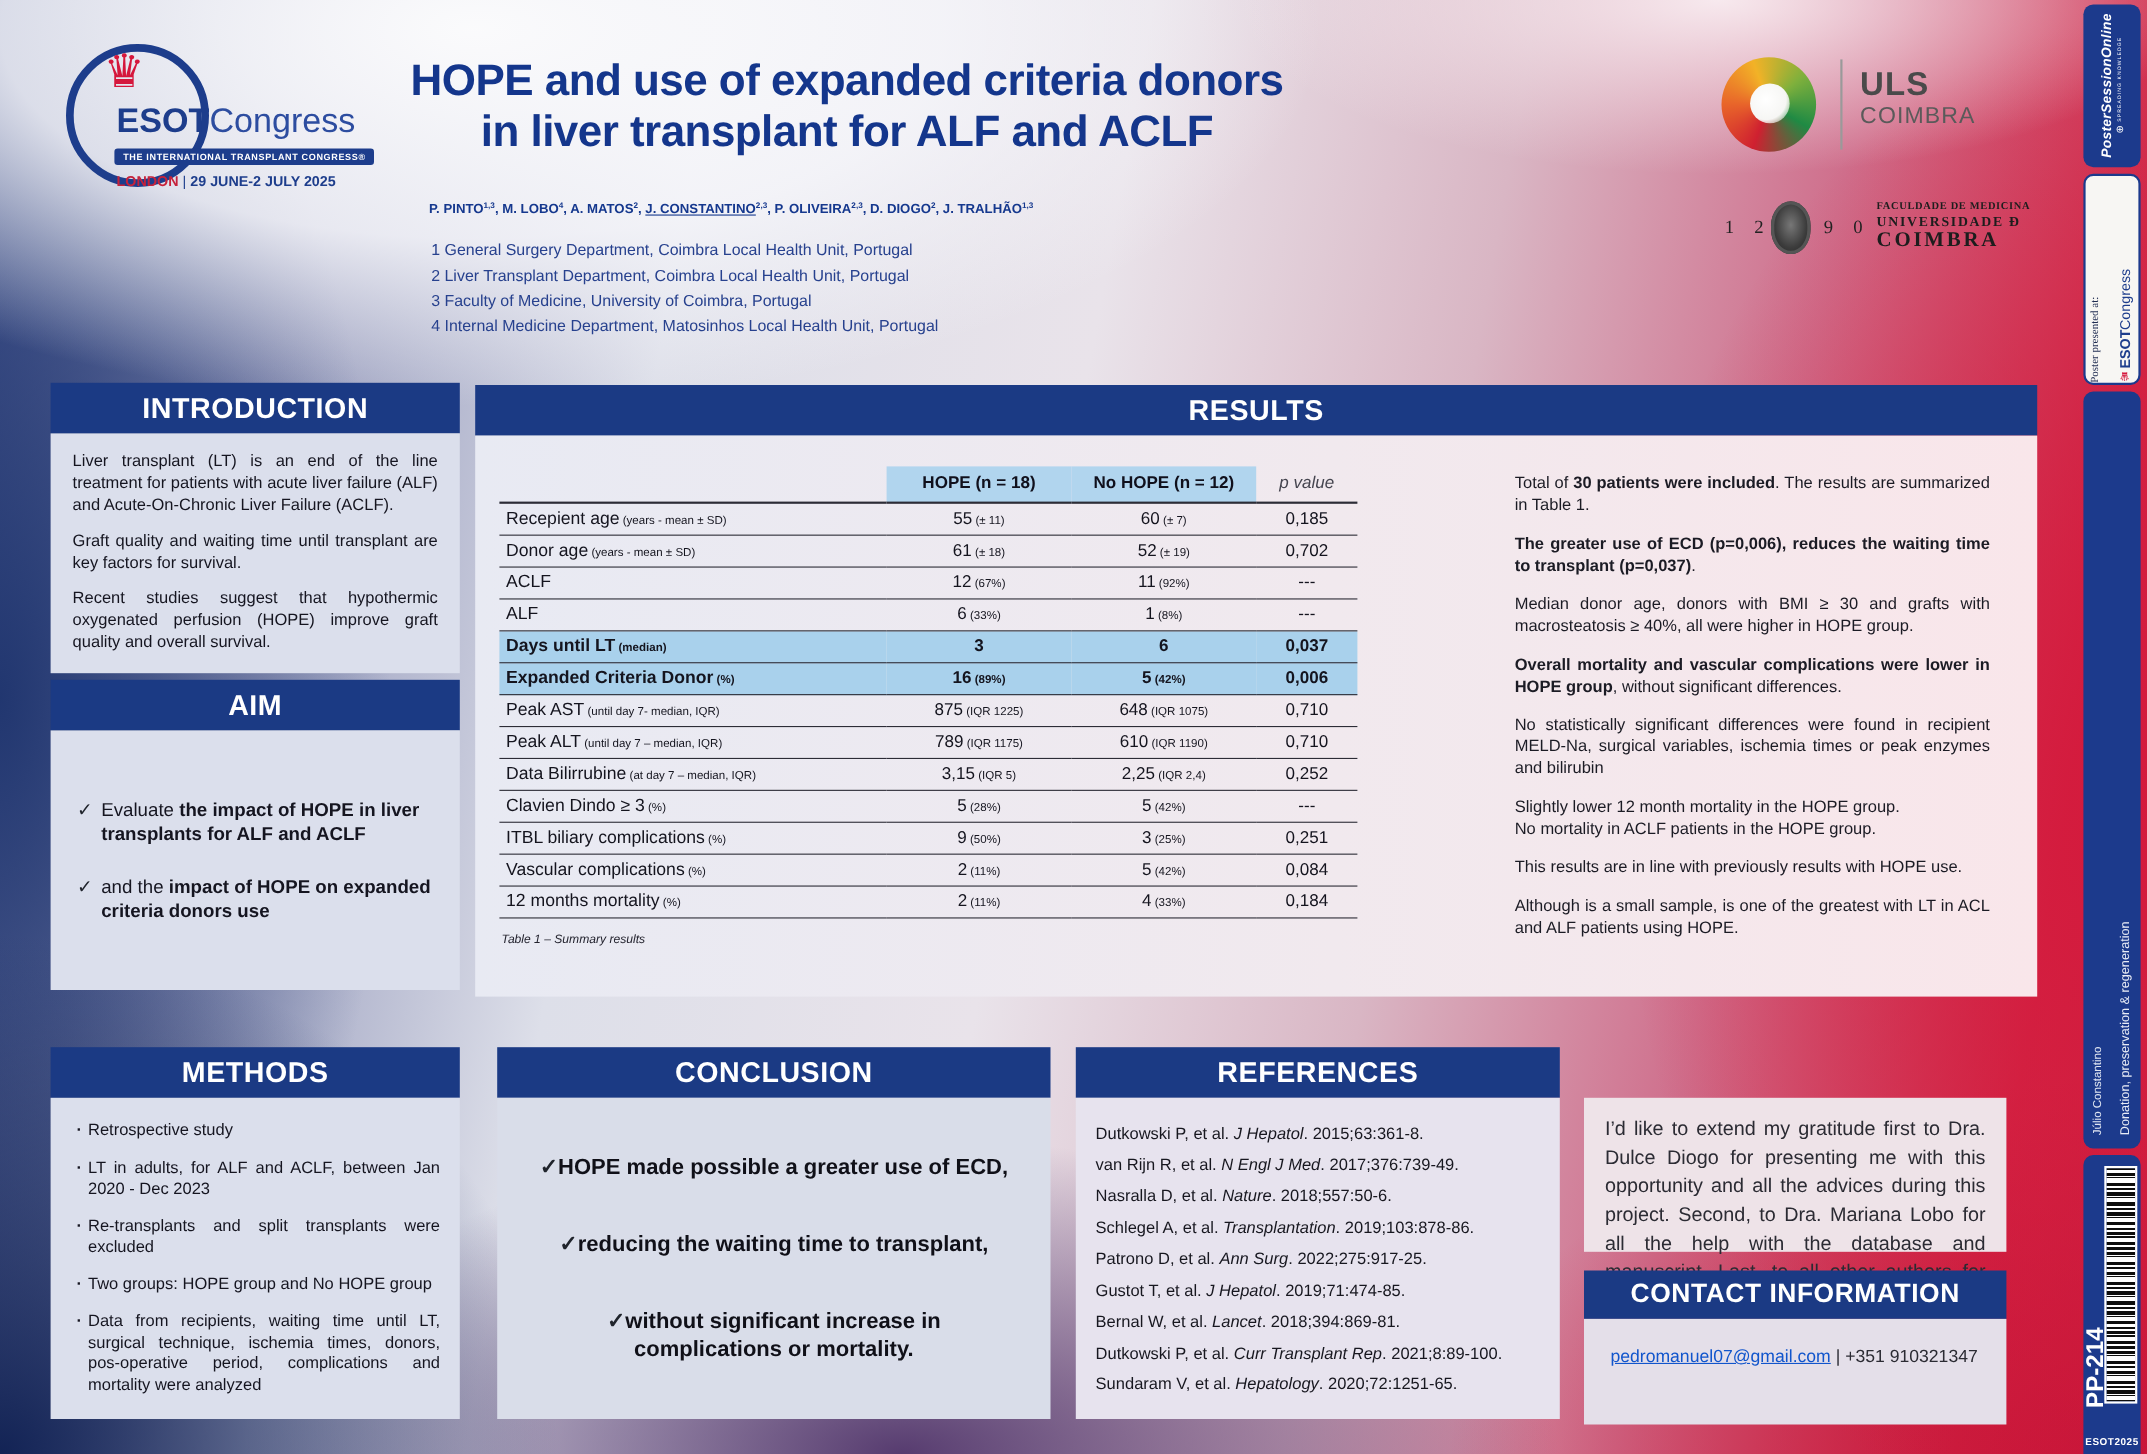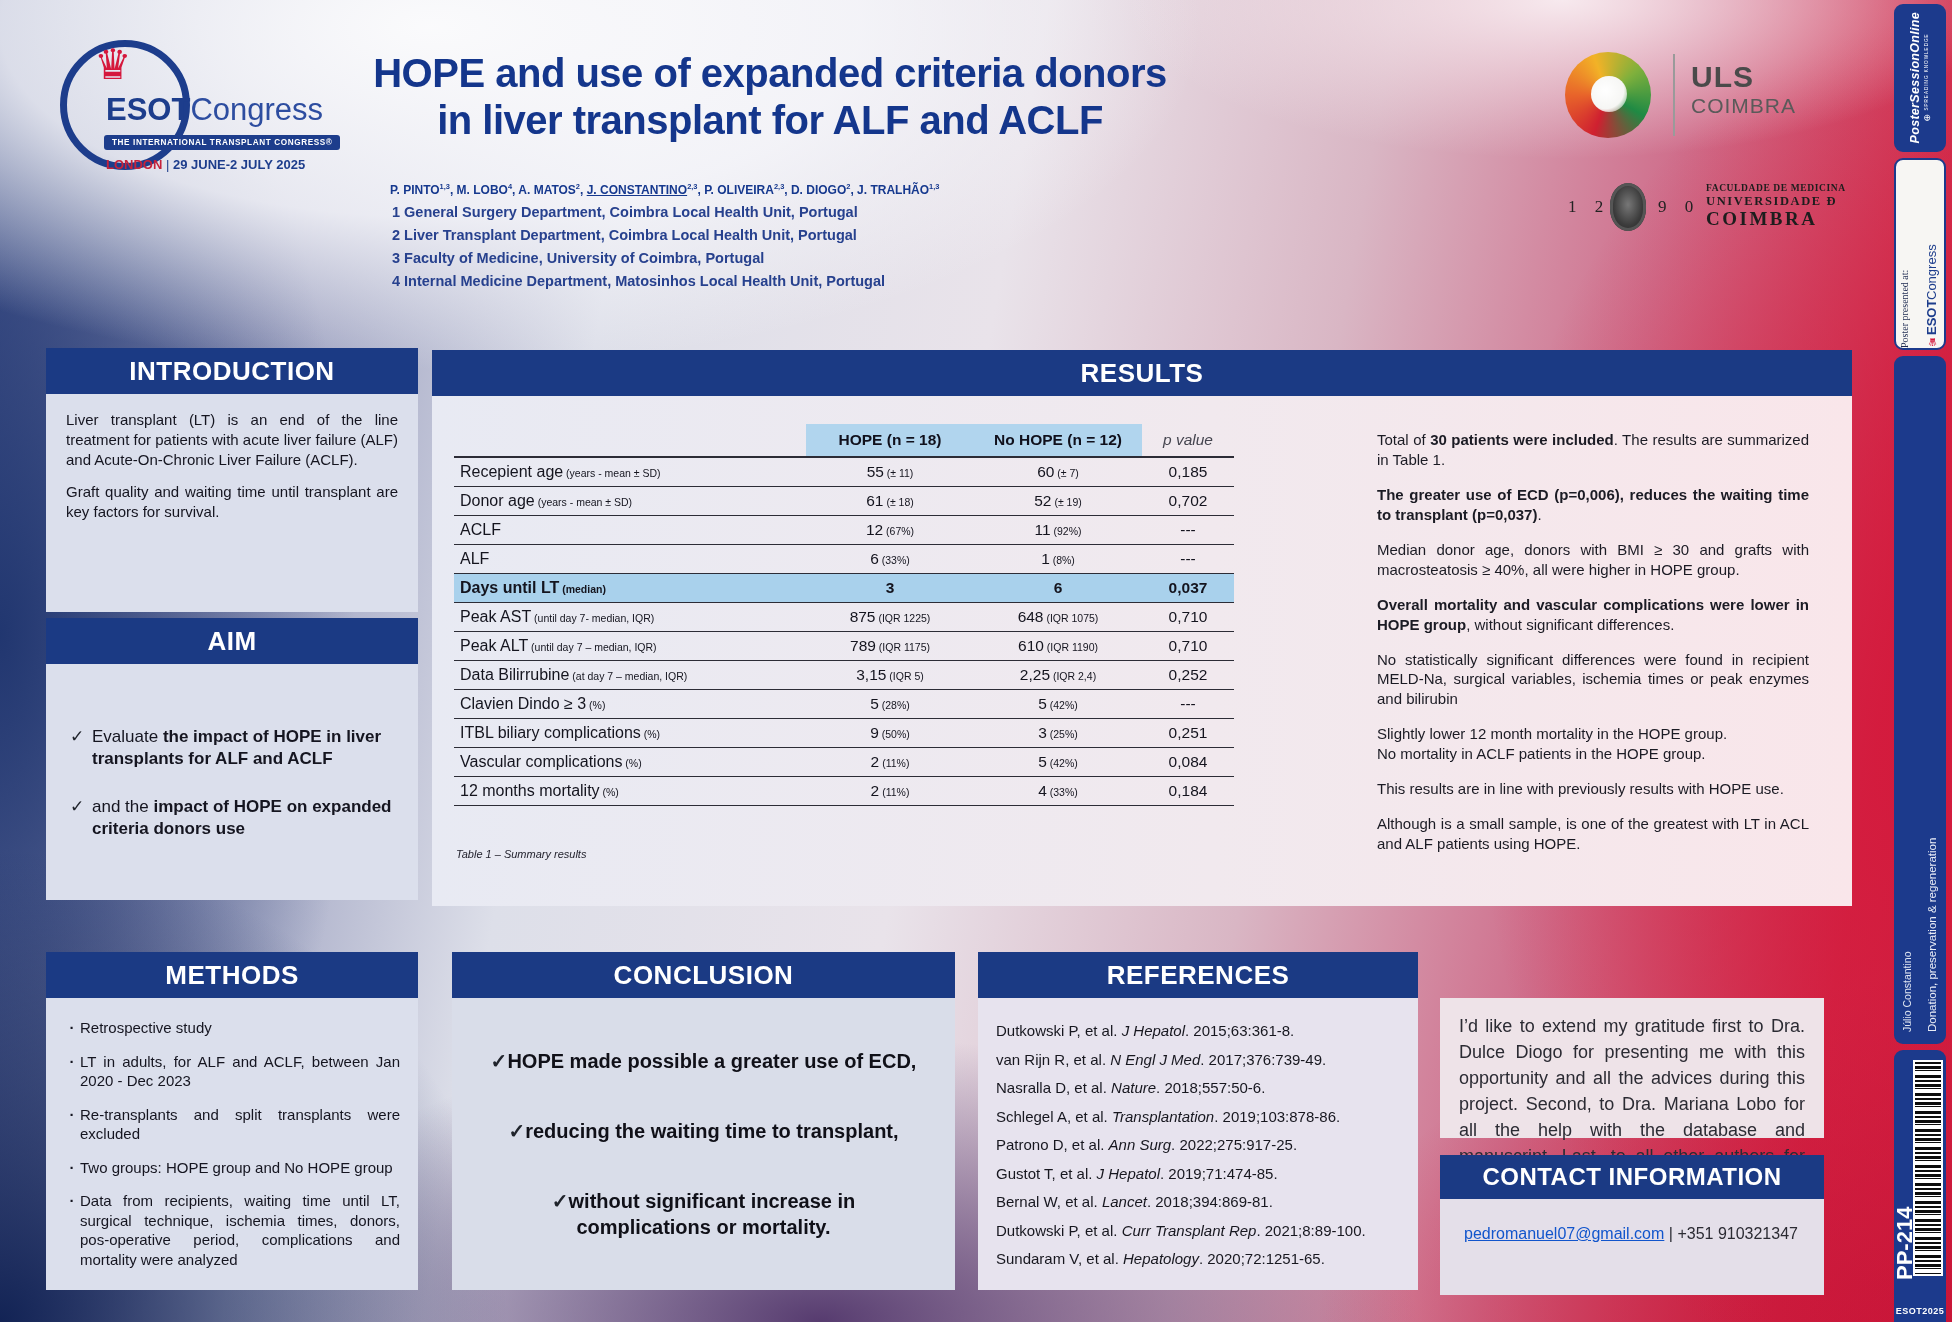--- a/index.html
+++ b/index.html
@@ -26,21 +26,21 @@
   .logo-badge{position:absolute;left:62px;top:99px;background:#1d3d8c;color:#fff;font-size:8.2px;font-weight:bold;letter-spacing:.6px;padding:3px 8px;border-radius:3px;white-space:nowrap;z-index:2;}
   .logo-venue{position:absolute;left:64px;top:121px;font-size:13px;font-weight:bold;white-space:nowrap;z-index:2;}
   .venue-city{color:#c6223b;text-align:center;}
   .venue-sep{color:#1d3d8c;font-weight:normal;}
   .venue-dates{color:#1d3d8c;}
   .title-block{position:absolute;left:330px;top:50px;width:880px;}
   .title{width:100%;text-align:center;font-size:40px;line-height:1.17;font-weight:bold;color:#14368c;letter-spacing:-.5px;}
   .authors{position:absolute;left:60px;top:132px;width:900px;font-size:12px;font-weight:bold;color:#15388e;white-space:nowrap;}
   .authors sup{font-size:.62em;}
   .authors .uline{text-decoration:underline;}
-  .affiliations{position:absolute;left:62px;top:154px;width:860px;font-size:14.5px;color:#27418e;font-weight:bold;}
+  .affiliations{position:absolute;left:62px;top:170px;width:860px;font-size:14.5px;color:#27418e;}
   .affil{margin-bottom:7px;}
   .uls-logo{position:absolute;left:1565px;top:48px;width:300px;height:100px;}
   .uls-swirl{position:absolute;left:0;top:4px;width:86px;height:86px;border-radius:50%;
     background:conic-gradient(from 200deg,#cf2030,#e8642a 70deg,#f2b227 140deg,#7fb03c 210deg,#1f8a44 280deg,#cf2030 360deg);}
   .uls-swirl::after{content:"";position:absolute;left:26px;top:24px;width:36px;height:36px;border-radius:50%;
     background:radial-gradient(circle at 40% 40%, #fff 0%, #f6f6f4 60%, rgba(246,246,244,0) 100%);}
   .uls-div{position:absolute;left:108px;top:6px;width:2px;height:82px;background:#9a9a9a;}
   .uls-text{position:absolute;left:126px;top:12px;color:#4a4a4a;}
   .uls-l1{font-size:30px;font-weight:bold;letter-spacing:1px;}
   .uls-l2{font-size:21px;letter-spacing:1px;color:#5a5a5a;}
@@ -168,20 +168,21 @@
       <div class="uc-t1">FACULDADE DE MEDICINA</div>
       <div class="uc-t2">UNIVERSIDADE Ð</div>
       <div class="uc-t3">COIMBRA</div>
     </div>
   </div>
 
   <div class="ph" id="intro-h">INTRODUCTION</div>
   <div class="pb" id="intro-b">
       <p>Liver transplant (LT) is an end of the line treatment for patients with acute liver failure (ALF) and Acute-On-Chronic Liver Failure (ACLF).</p>
       <p>Graft quality and waiting time until transplant are key factors for survival.</p>
+      <p>Recent studies suggest that hypothermic oxygenated perfusion (HOPE) improve graft quality and overall survival.</p>
     </div>
 
   <div class="ph" id="aim-h">AIM</div>
   <div class="pb" id="aim-b">
       <div class="chk-item">
         <span class="chk">✓</span>
         <span class="chk-tx"><span>Evaluate </span><b>the impact of HOPE in liver transplants for ALF and ACLF</b></span>
       </div>
       <div class="chk-item">
         <span class="chk">✓</span>
@@ -254,20 +255,26 @@
             <td class="vc"><span>6</span><span class="vn"> (33%)</span></td>
             <td class="vc"><span>1</span><span class="vn"> (8%)</span></td>
             <td class="pc">---</td>
           </tr>
           <tr class="hl">
             <td class="lb"><span>Days until LT</span><span class="lbn"> (median)</span></td>
             <td class="vc"><span>3</span></td>
             <td class="vc"><span>6</span></td>
             <td class="pc">0,037</td>
           </tr>
+          <tr class="hl">
+            <td class="lb"><span>Expanded Criteria Donor</span><span class="lbn"> (%)</span></td>
+            <td class="vc"><span>16</span><span class="vn"> (89%)</span></td>
+            <td class="vc"><span>5</span><span class="vn"> (42%)</span></td>
+            <td class="pc">0,006</td>
+          </tr>
           <tr>
             <td class="lb"><span>Peak AST</span><span class="lbn"> (until day 7- median, IQR)</span></td>
             <td class="vc"><span>875</span><span class="vn"> (IQR 1225)</span></td>
             <td class="vc"><span>648</span><span class="vn"> (IQR 1075)</span></td>
             <td class="pc">0,710</td>
           </tr>
           <tr>
             <td class="lb"><span>Peak ALT</span><span class="lbn"> (until day 7 – median, IQR)</span></td>
             <td class="vc"><span>789</span><span class="vn"> (IQR 1175)</span></td>
             <td class="vc"><span>610</span><span class="vn"> (IQR 1190)</span></td>

